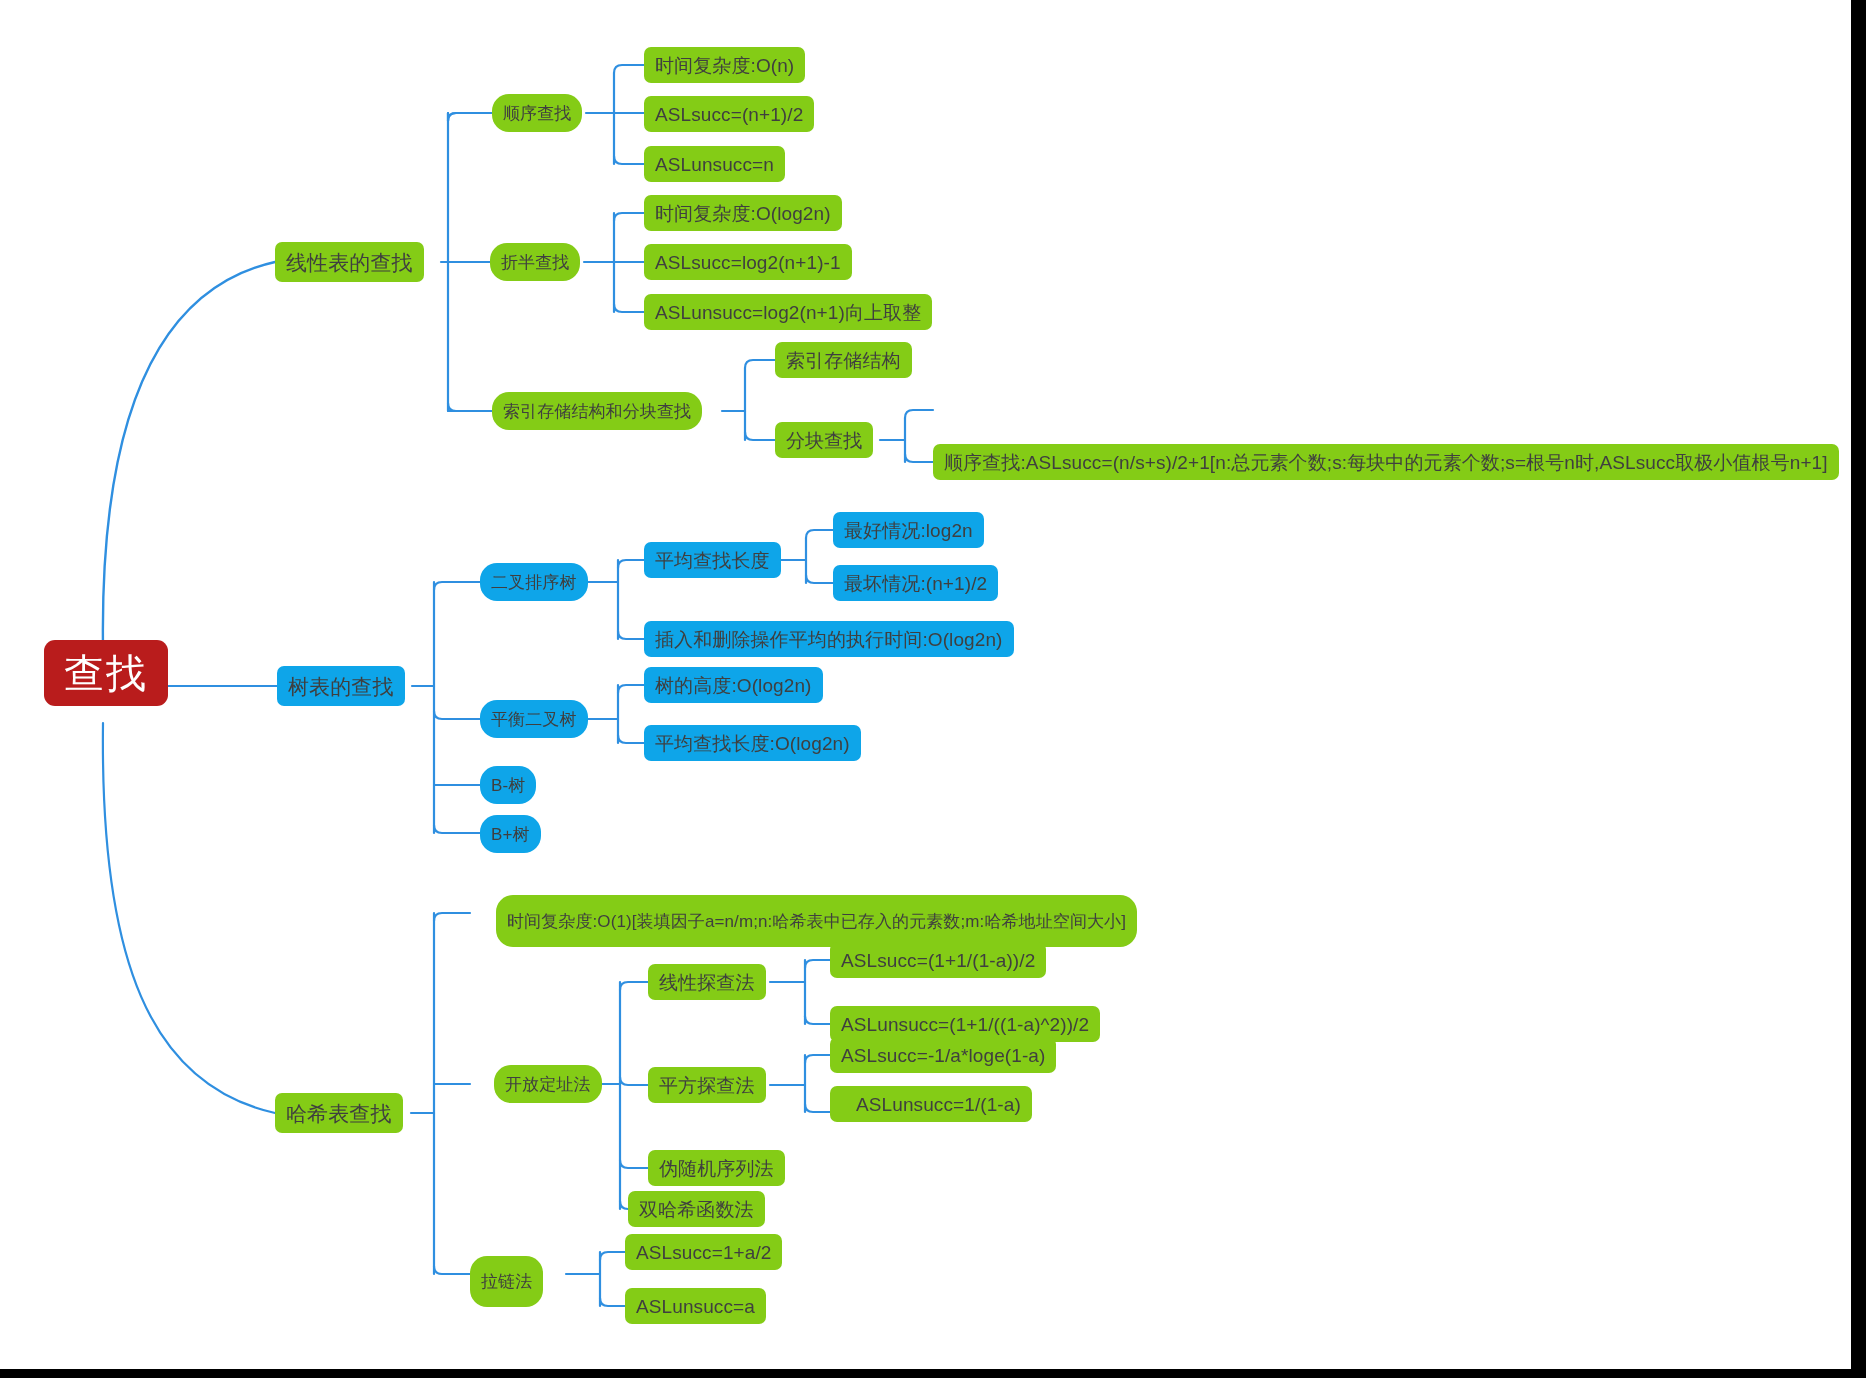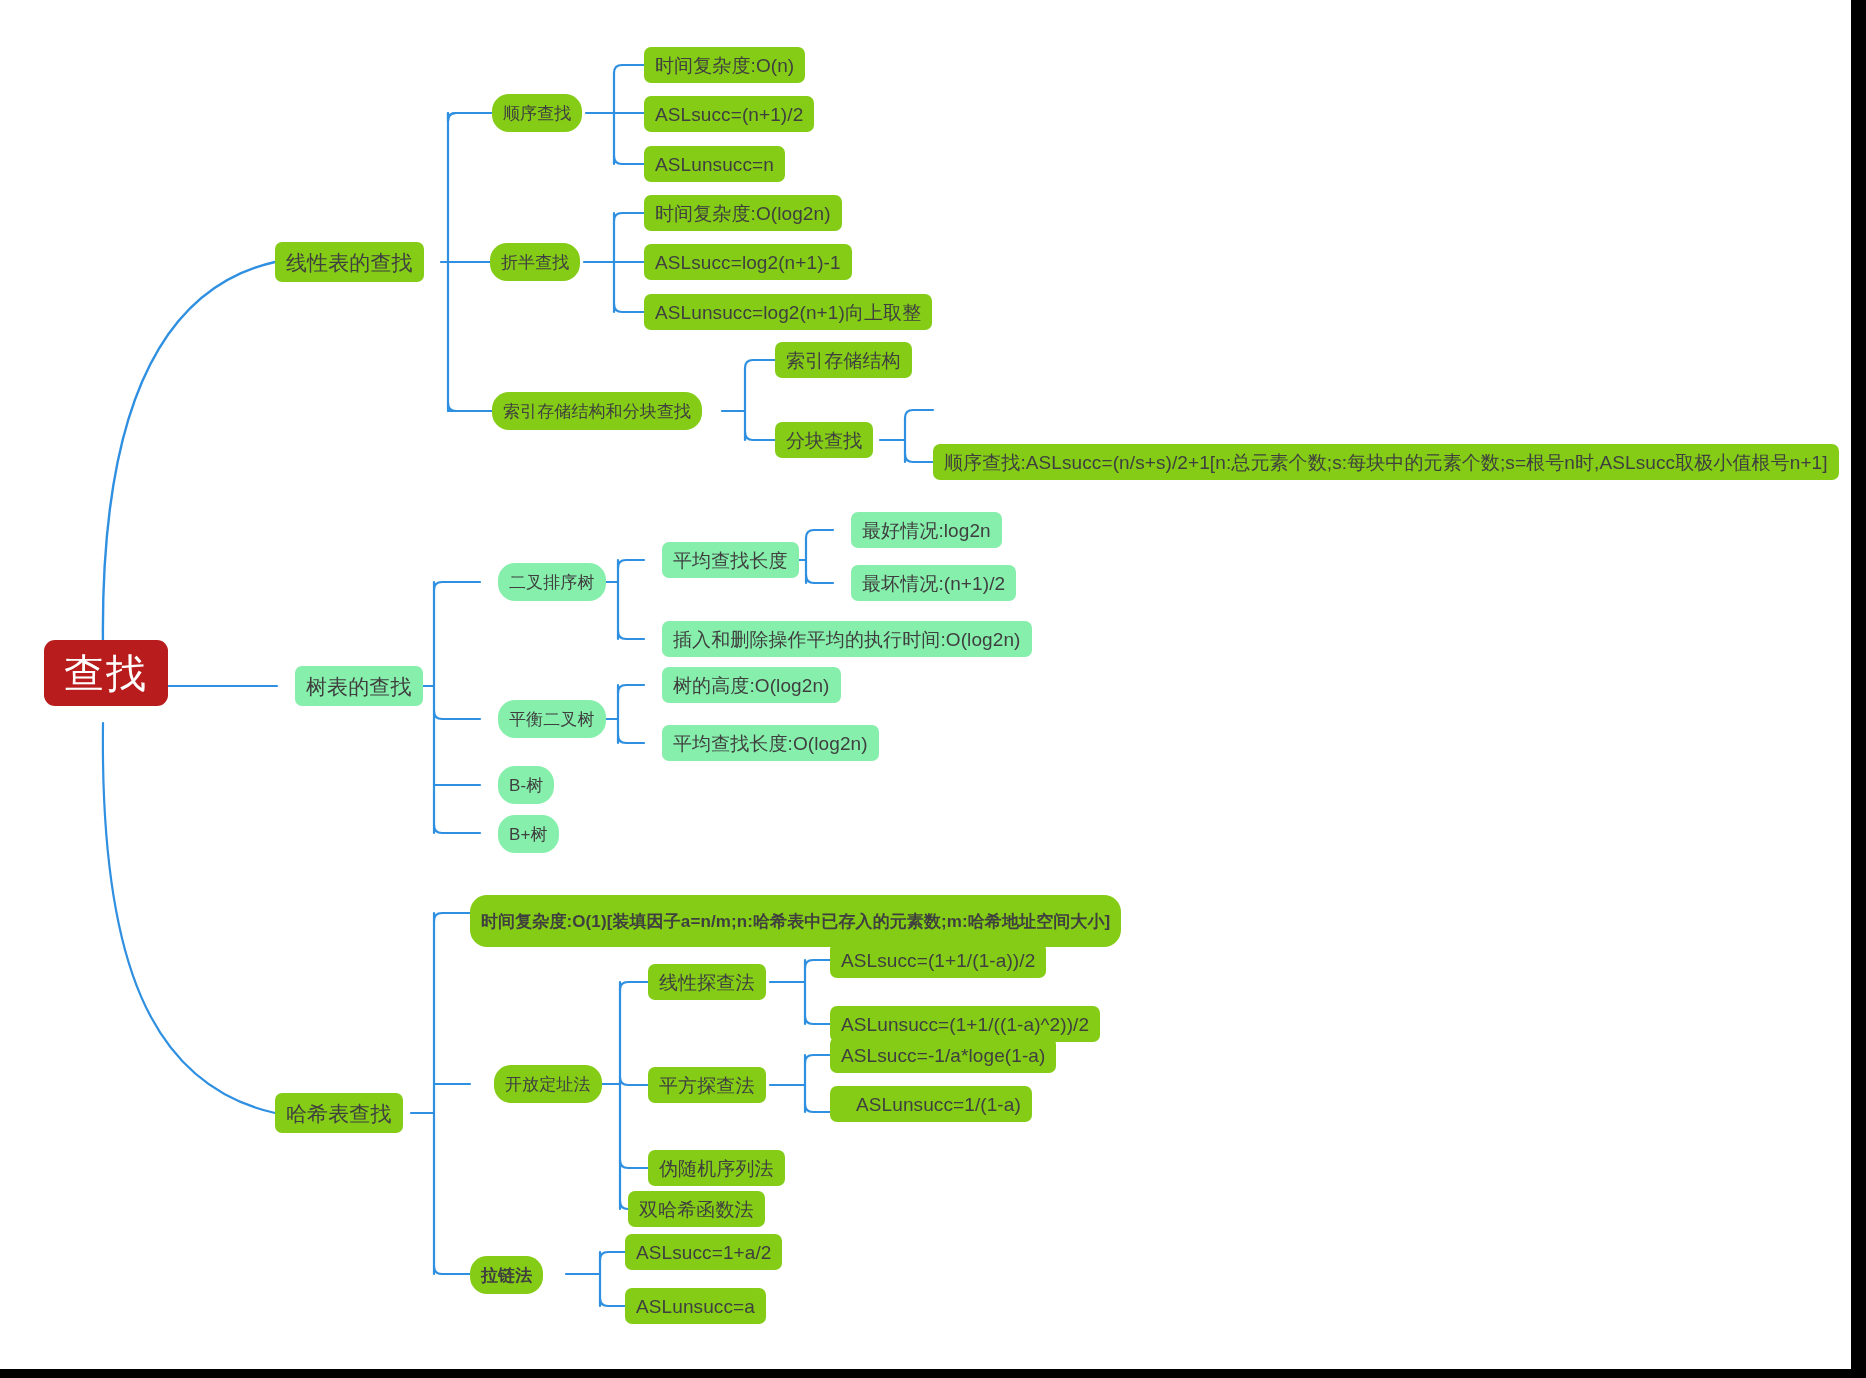--- a/index.html
+++ b/index.html
@@ -31,21 +31,21 @@
     align-items: center;
     justify-content: center;
     border-radius: 7px;
     white-space: nowrap;
     color: #3f3f3f;
     letter-spacing: 0.1px;
     padding: 0 11px;
     line-height: 1;
   }
   .node.orange { background: #84cc16; }
-  .node.green  { background: #86efac; margin-left: 18px; }
+  .node.green  { background: #0ea5e9; }
   .node.root {
     background: #b91c1c;
     color: #ffffff;
     border-radius: 11px;
     font-size: 40px;
     padding: 0 20px;
     letter-spacing: 2px;
   }
   .node.lvl1 { font-size: 21px; }
   .node.lvl2 { font-size: 17px; border-radius: 17px; }
@@ -230,21 +230,21 @@
     <span>B-树</span>
   </div>
   <div class="node green lvl2" style="left:480px; top:815px; height:38px;">
     <span>B+树</span>
   </div>
 
   <div class="node orange lvl1" style="left:275px; top:1093px; height:40px;">
     <span>哈希表查找</span>
   </div>
 
-  <div class="node orange lvl2" style="left:470px; top:895px; height:52px;font-weight:bold;">
+  <div class="node orange lvl2" style="left:496px; top:895px; height:52px;">
     <span>时间复杂度:O(1)[装填因子a=n/m;n:哈希表中已存入的元素数;m:哈希地址空间大小]</span>
   </div>
 
   <div class="node orange lvl2" style="left:470px; top:1065px; height:38px;margin-left:24px;">
     <span>开放定址法</span>
   </div>
 
   <div class="node orange lvl3" style="left:648px; top:964px; height:36px;">
     <span>线性探查法</span>
   </div>
@@ -265,21 +265,21 @@
     <span>ASLunsucc=1/(1-a)</span>
   </div>
 
   <div class="node orange lvl3" style="left:648px; top:1150px; height:36px;">
     <span>伪随机序列法</span>
   </div>
   <div class="node orange lvl3" style="left:628px; top:1191px; height:36px;">
     <span>双哈希函数法</span>
   </div>
 
-  <div class="node orange lvl2" style="left:470px; top:1256px; height:38px;font-weight:bold;">
+  <div class="node orange lvl2" style="left:470px; top:1256px; height:51px;">
     <span>拉链法</span>
   </div>
   <div class="node orange lvl3" style="left:625px; top:1234px; height:36px;">
     <span>ASLsucc=1+a/2</span>
   </div>
   <div class="node orange lvl3" style="left:625px; top:1288px; height:36px;">
     <span>ASLunsucc=a</span>
   </div>
 
 </div>

